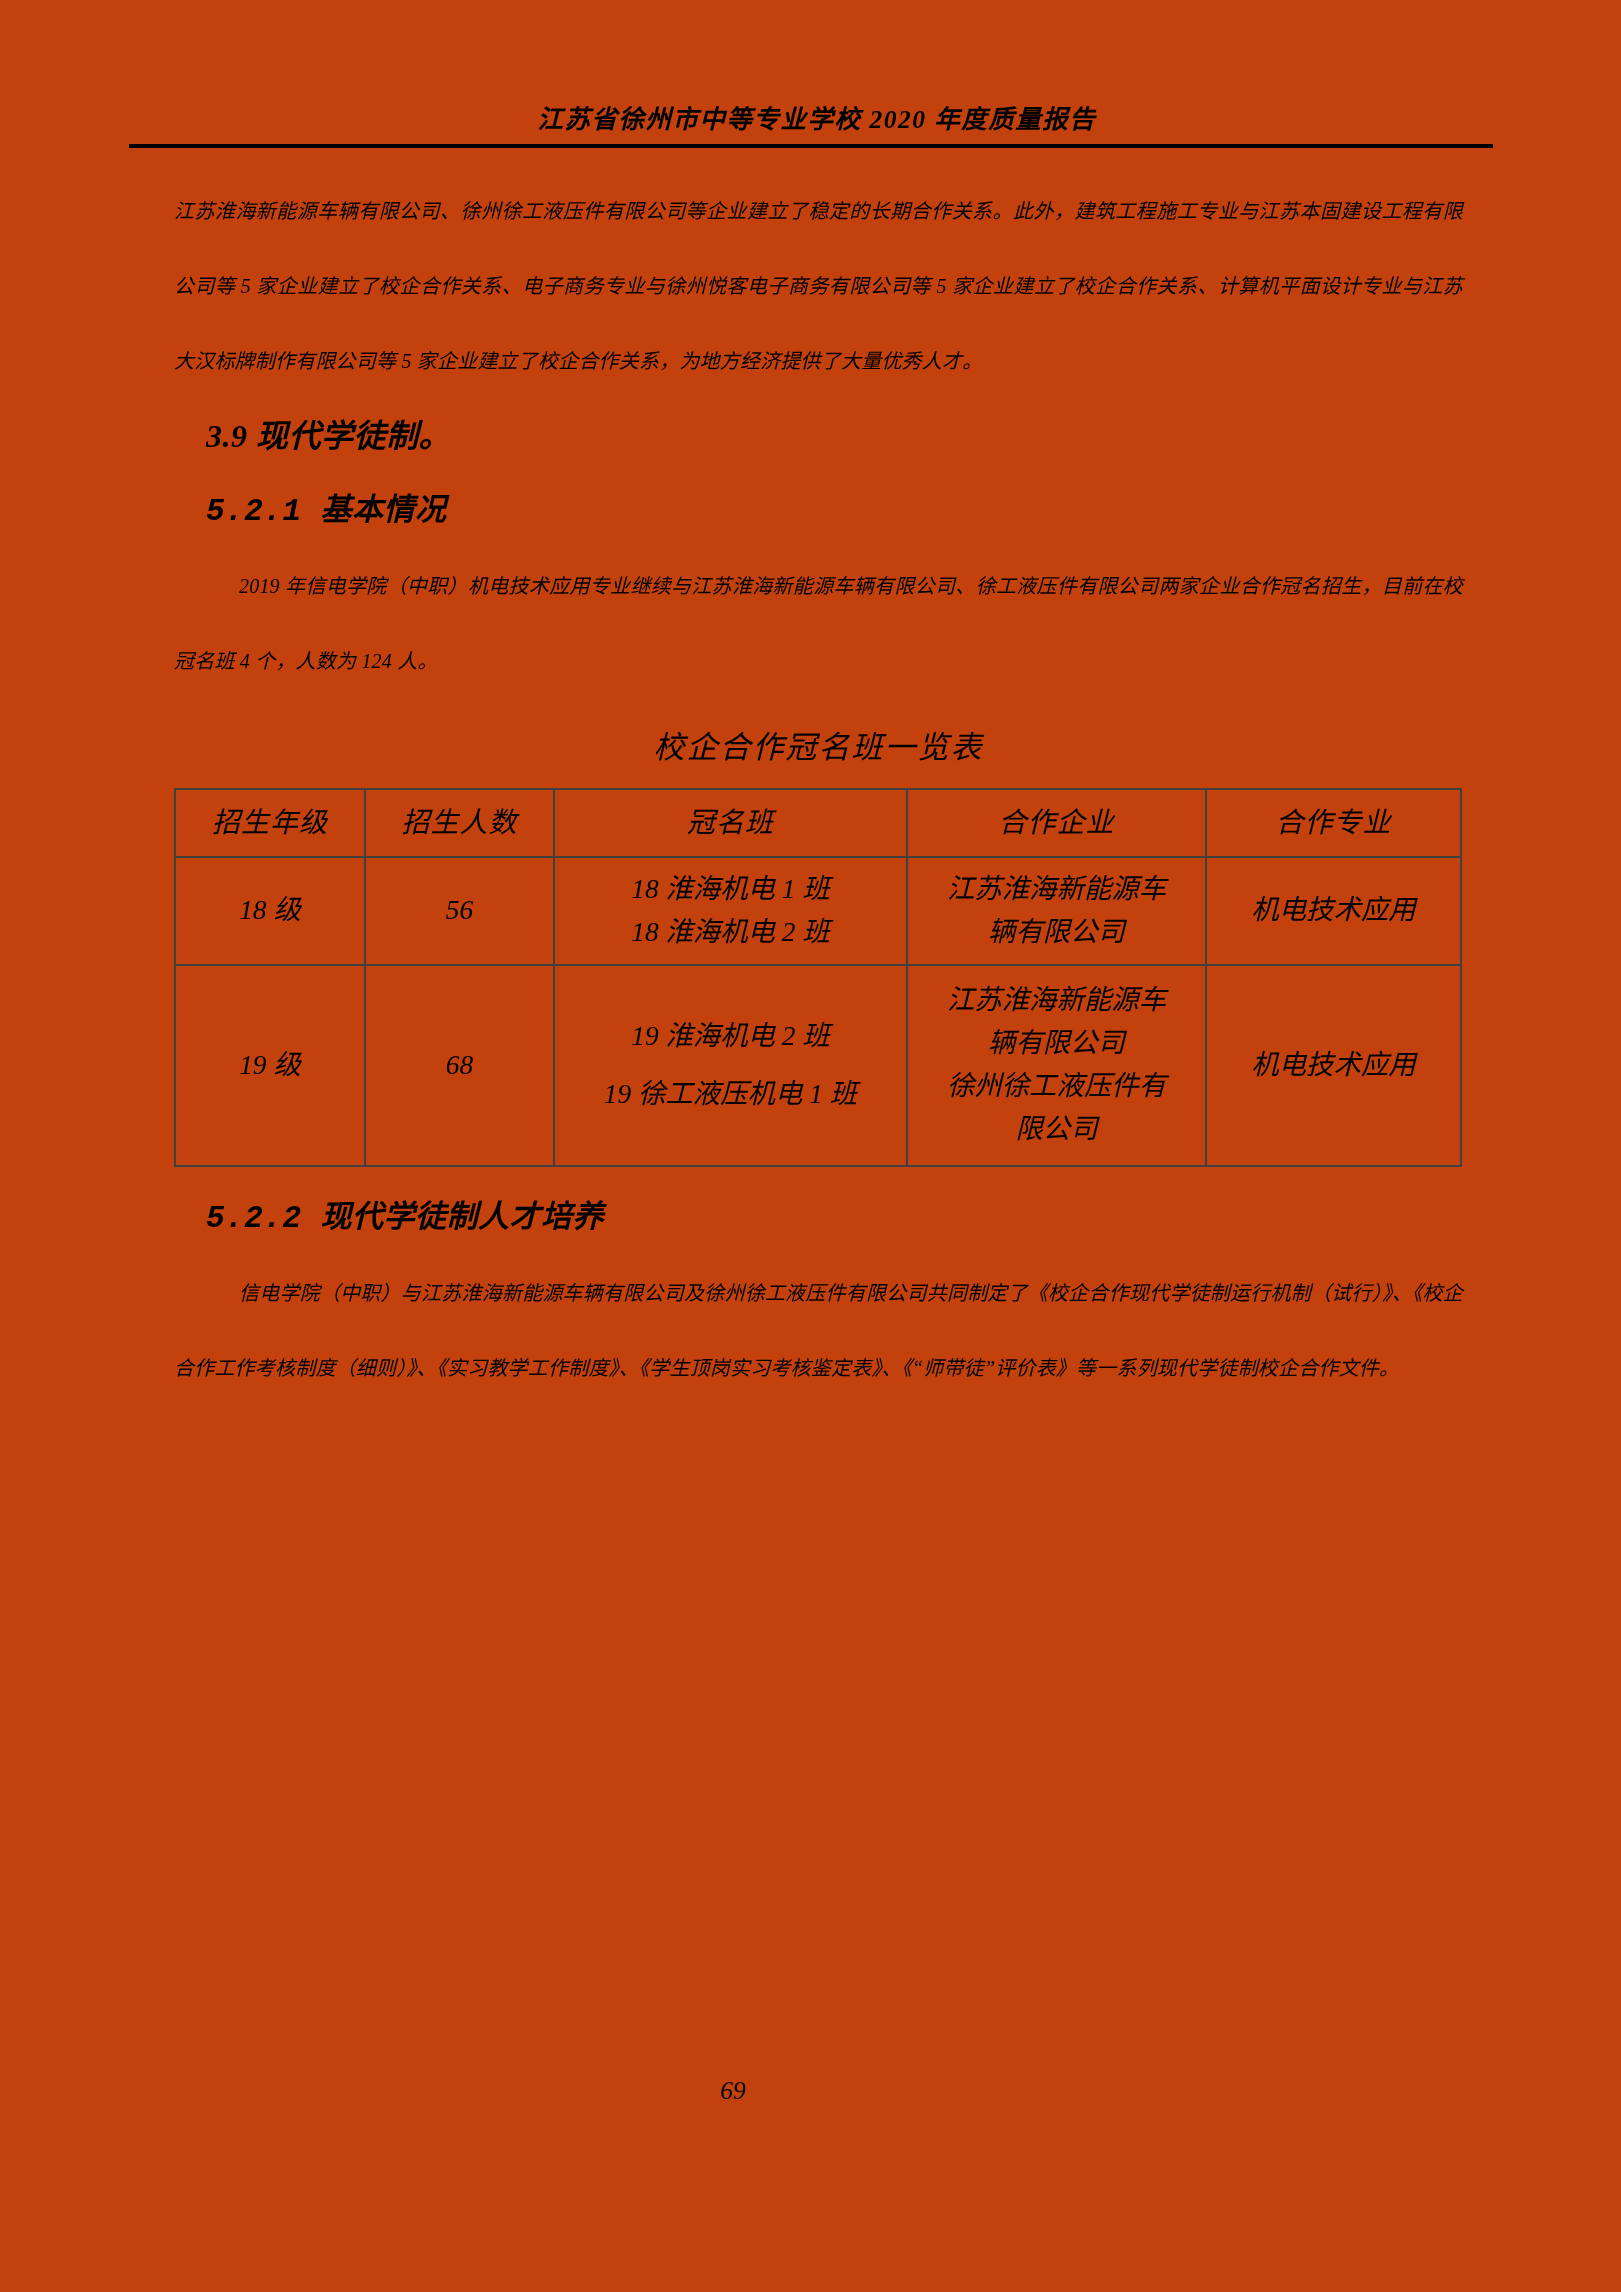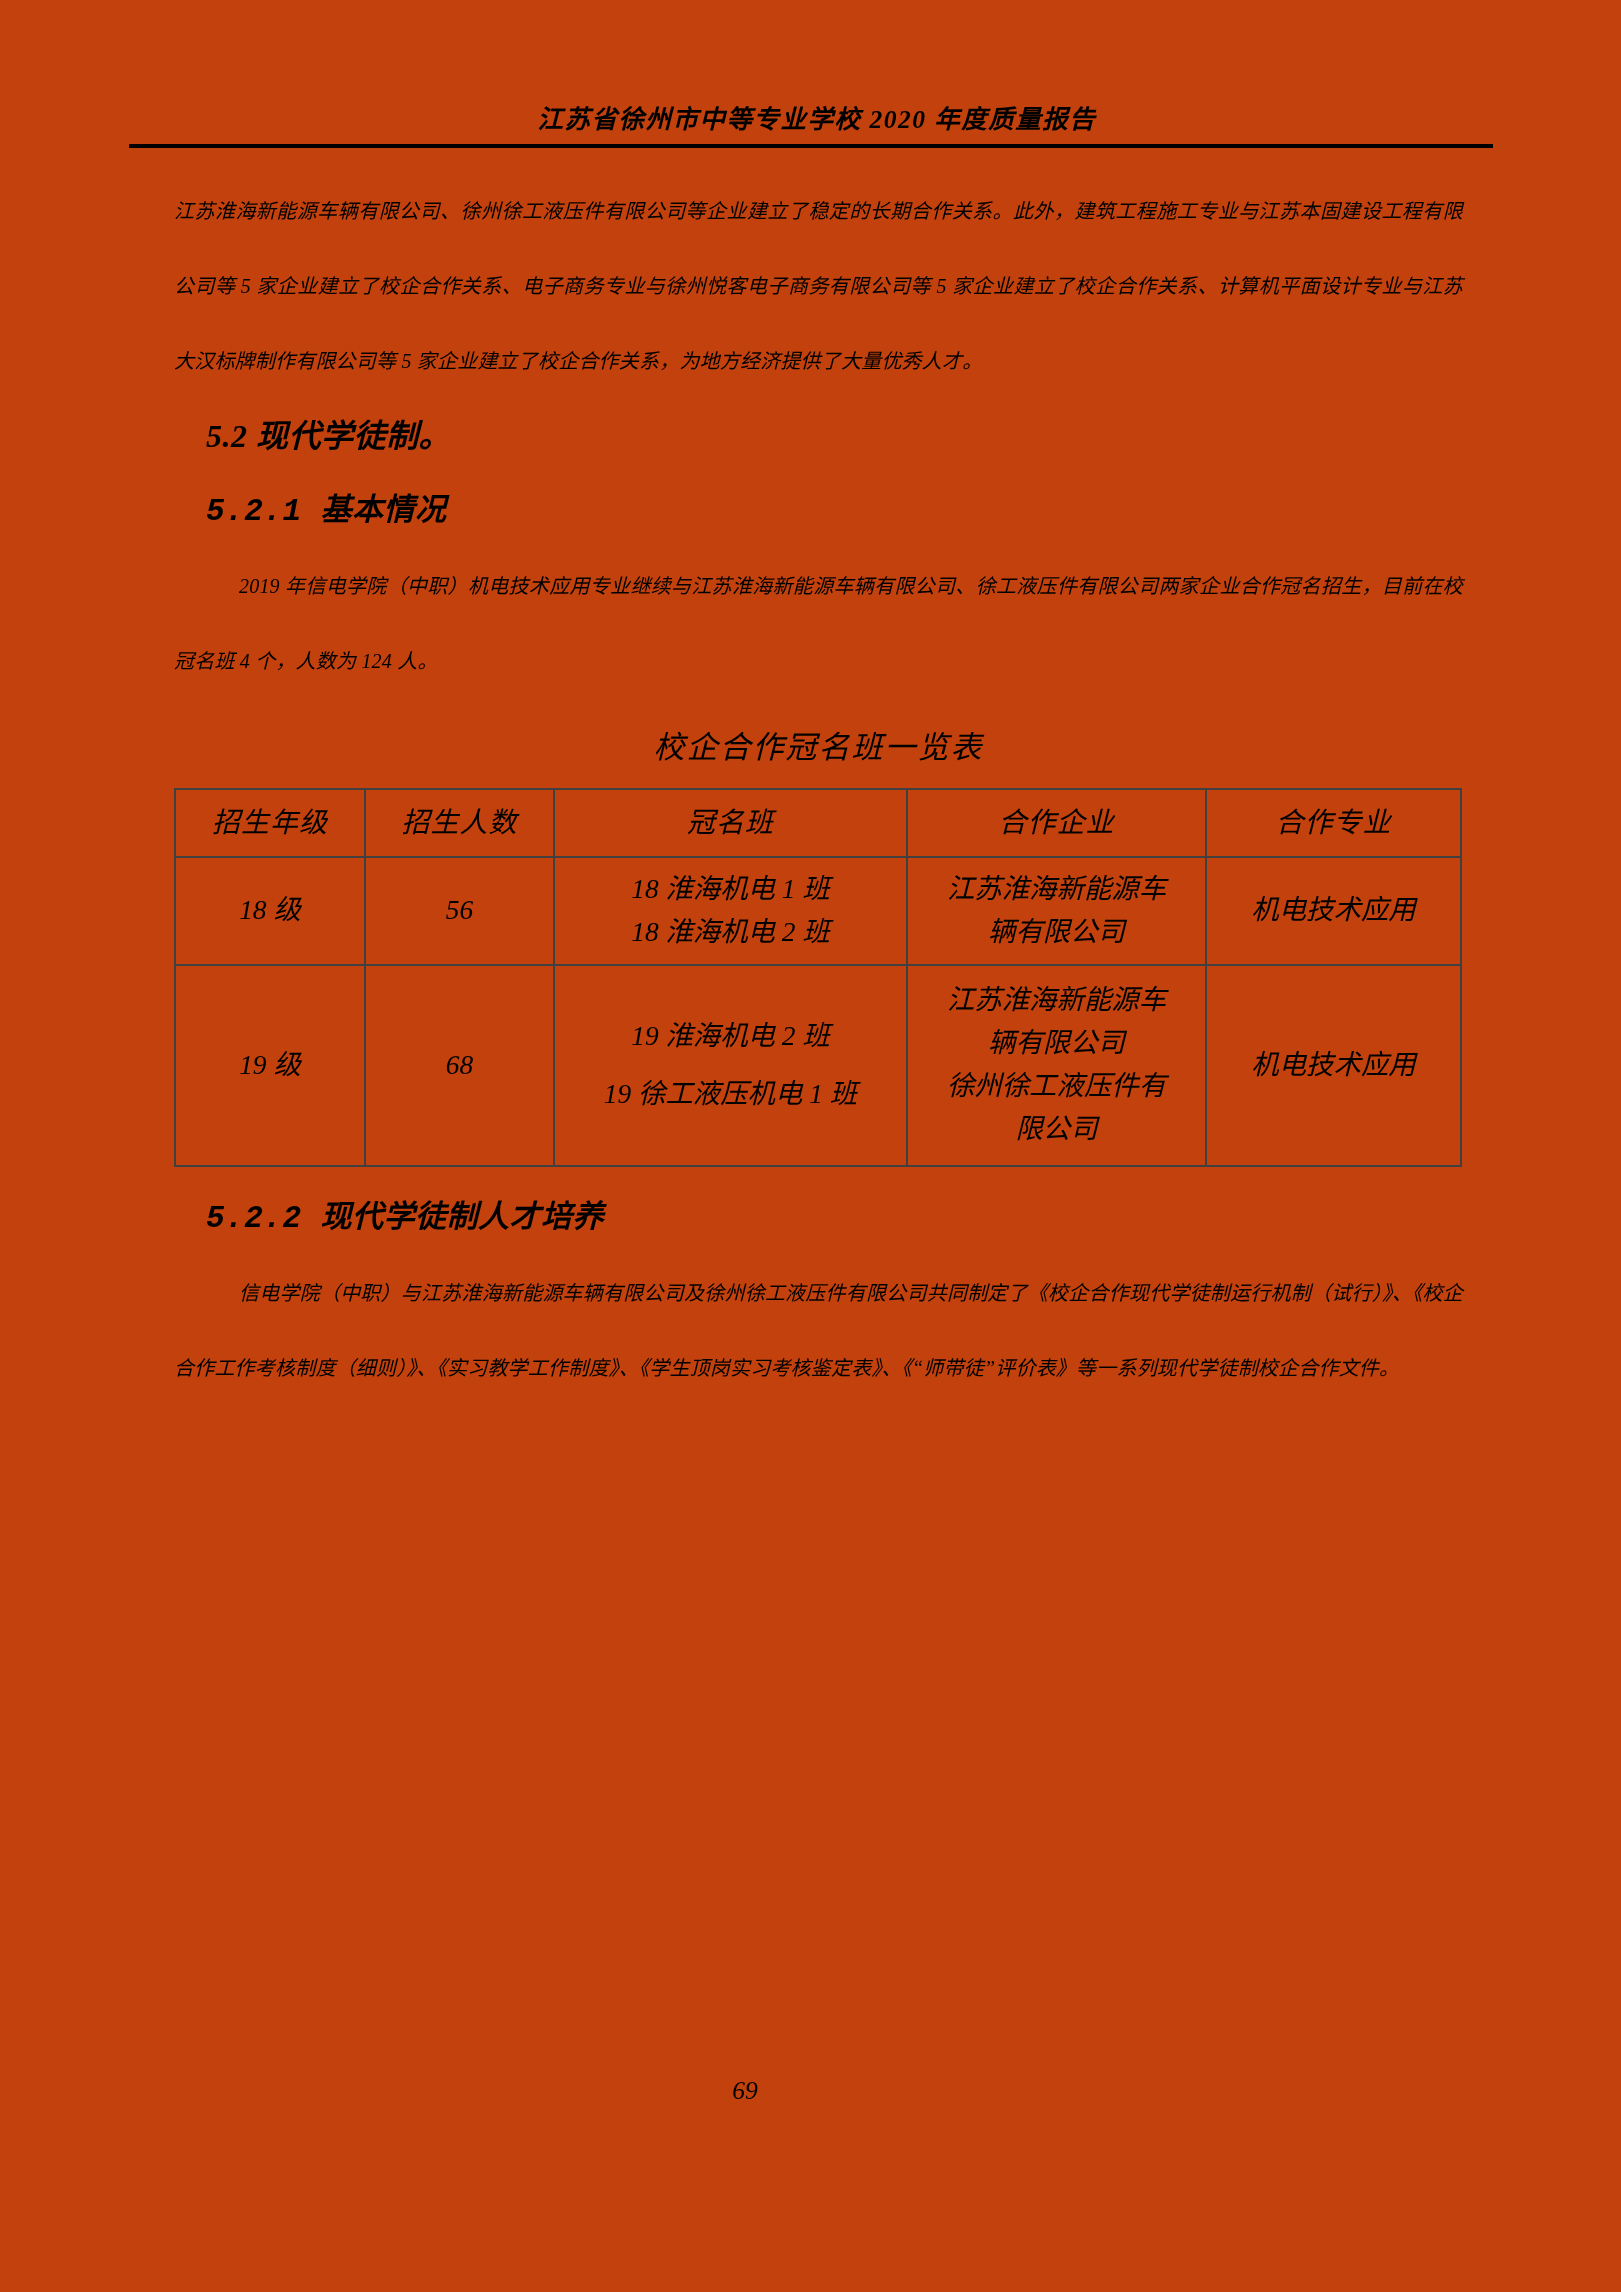--- a/index.html
+++ b/index.html
@@ -146,38 +146,37 @@
   .page-number {
     position: absolute;
     left: 0;
     top: 2076px;
     width: 1466px;
     text-align: center;
     font-family: "Liberation Serif", "DejaVu Serif", serif;
     font-size: 25.5px;
     font-style: italic;
     color: #000000;
-    padding-left: 12px;
   }
 </style>
 </head>
 <body>
 
 <div id="page">
 
   <div class="page-header">
     <span class="header-text">江苏省徐州市中等专业学校 2020 年度质量报告</span>
   </div>
   <div class="header-rule"></div>
 
   <div class="content">
 
     <p class="body-text">江苏淮海新能源车辆有限公司、徐州徐工液压件有限公司等企业建立了稳定的长期合作关系。此外，建筑工程施工专业与江苏本固建设工程有限公司等 5 家企业建立了校企合作关系、电子商务专业与徐州悦客电子商务有限公司等 5 家企业建立了校企合作关系、计算机平面设计专业与江苏大汉标牌制作有限公司等 5 家企业建立了校企合作关系，为地方经济提供了大量优秀人才。</p>
 
-    <h2 class="heading-2">5.2 现代学徒制。</h2>
+    <h2 class="heading-2">3.9 现代学徒制。</h2>
 
     <h3 class="heading-3">5.2.1 基本情况</h3>
 
     <p class="body-text indent2">2019 年信电学院（中职）机电技术应用专业继续与江苏淮海新能源车辆有限公司、徐工液压件有限公司两家企业合作冠名招生，目前在校冠名班 4 个，人数为 124 人。</p>
 
     <div class="spacer-sm"></div>
 
     <div class="table-caption">校企合作冠名班一览表</div>
 
     <table class="data-table">

